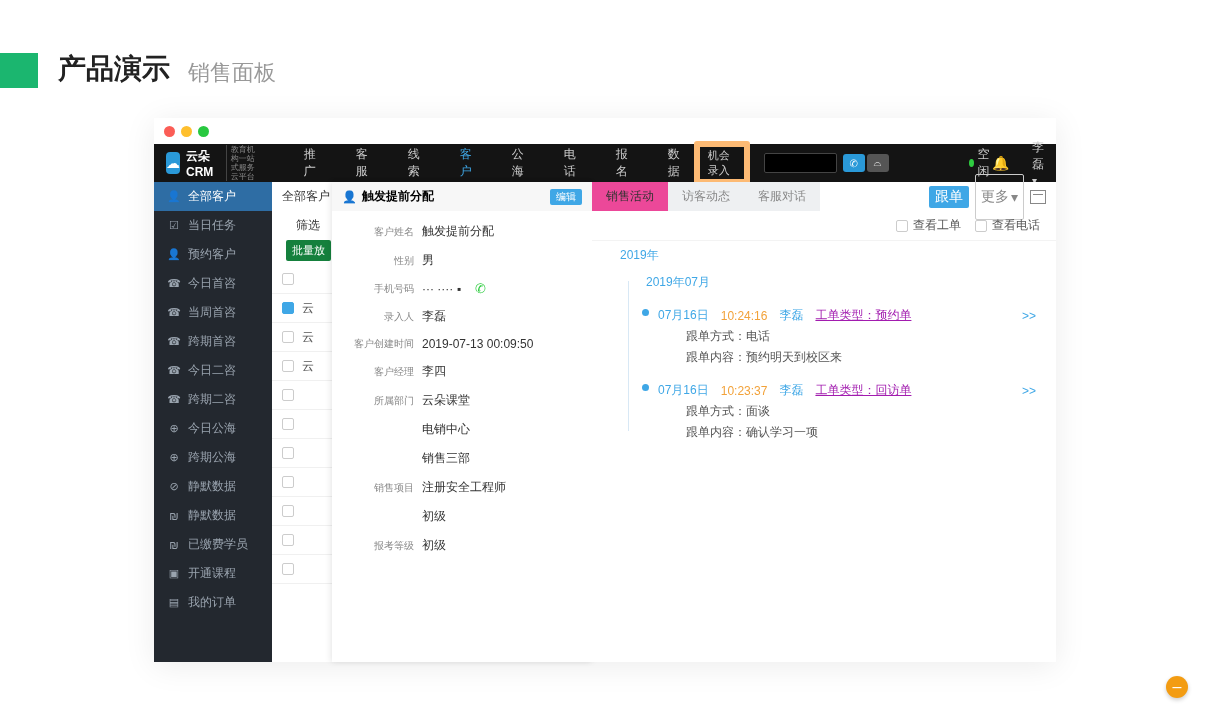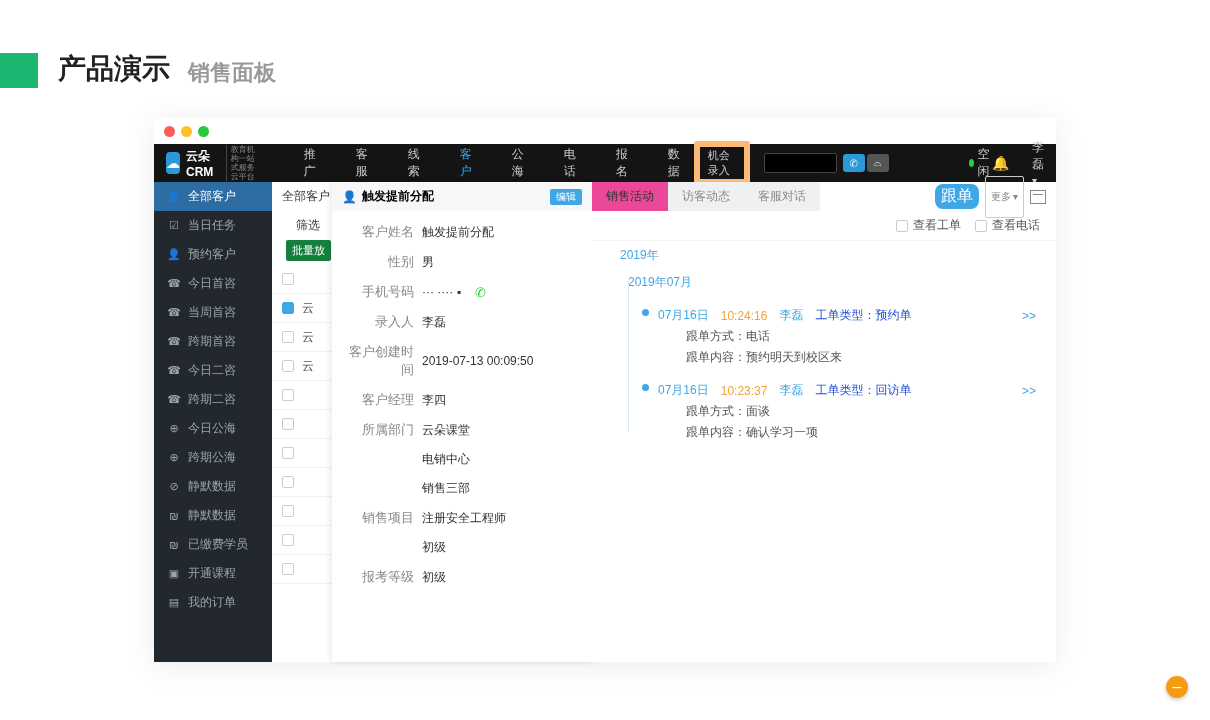--- a/index.html
+++ b/index.html
@@ -1,21 +1,21 @@
 <!DOCTYPE html>
 <html><head>
 <meta charset="utf-8">
 <style>
 * { margin: 0; padding: 0; box-sizing: border-box; }
 body { font-family: "Microsoft YaHei", Arial, sans-serif; background: #fff; width: 1210px; height: 720px; overflow: hidden; position: relative; }
 
 .slide-header { display: flex; align-items: flex-end; padding: 50px 0 30px 0; }
 .green-block { width: 38px; height: 35px; background: #1bb66f; margin-right: 20px; }
 .title-main { font-size: 28px; font-weight: bold; color: #222; margin-right: 18px; }
-.title-sub { font-size: 22px; color: #999; font-weight: 700; }
+.title-sub { font-size: 22px; color: #999; font-weight: 400; }
 
 .outer-frame { margin: 0 154px; box-shadow: 0 4px 30px rgba(0,0,0,0.08); background: #fff; }
 
 .titlebar { height: 26px; background: #fff; display: flex; align-items: center; padding-left: 10px; gap: 6px; }
 .dot { width: 11px; height: 11px; border-radius: 50%; }
 .dot.r { background: #fb5d56; } .dot.y { background: #febf2e; } .dot.g { background: #28c840; }
 
 .topnav { background: #141414; height: 38px; display: flex; align-items: center; color: #ccc; font-size: 12px; padding: 0 12px; }
 .logo { display: flex; align-items: center; gap: 6px; }
 .logo-badge { width: 22px; height: 22px; background: #2a99d8; border-radius: 4px; display: flex; align-items: center; justify-content: center; color: #fff; font-size: 14px; }
@@ -51,49 +51,49 @@
 .chk { width:12px; height:12px; border:1px solid #ccc; border-radius:2px;}
 .chk.on { background:#3fa7e6; border-color:#3fa7e6;}
 
 .detail-panel { position: absolute; left: 178px; top: 0; width: 260px; bottom: 0; background: #fff; box-shadow: -2px 0 6px rgba(0,0,0,0.08), 2px 0 6px rgba(0,0,0,0.05); font-size: 12px; }
 .detail-head { height: 29px; background: #f7f7f7; display:flex; align-items:center; padding:0 10px; justify-content:space-between;}
 .detail-head-left { display:flex; align-items:center; gap:5px; font-weight:bold;}
 .person-icon { font-size:12px;}
 .edit-btn { background:#3fa7e6; color:#fff; font-size:10px; padding:1px 6px; border-radius:2px; cursor:pointer;}
 .detail-body { padding: 6px 14px; }
 .drow { display:flex; padding: 6px 0; align-items:center;}
-.dlabel { width: 76px; text-align: right; color: #888; font-size:13px; padding-right:8px;}
+.dlabel { width: 76px; text-align: right; color: #888; font-size:10px; padding-right:8px;}
 .dval { color: #333; font-size:12px;}
 .phone-icon { color:#2ecc40; margin-left:14px; font-size:13px;}
 
 .activity-panel { position: absolute; left: 438px; right: 0; top: 0; bottom: 0; background: #fff; font-size: 12px; }
 .tabs { height: 29px; display:flex; align-items:stretch;}
 .tab { padding: 0 14px; display:flex; align-items:center; color:#888; background:#eef0f2; cursor:pointer; font-size:12px;}
 .tab.active { background:#ec4899; color:#333;}
 .tab-right { margin-left:auto; display:flex; align-items:center; gap:6px; padding-right:10px;}
-.follow-btn { background:#3fa7e6; color:#fff; font-size:16px; padding:2px 6px; border-radius:8px;}
-.more-btn { border:1px solid #ccc; color:#888; font-size:10px; padding:13px 5px; border-radius:2px; display:flex; align-items:center; gap:2px;}
+.follow-btn { background:#3fa7e6; color:#fff; font-size:14px; padding:2px 6px; border-radius:2px;}
+.more-btn { border:1px solid #ccc; color:#888; font-size:14px; padding:13px 5px; border-radius:2px; display:flex; align-items:center; gap:2px;}
 .win-icon { width:16px; height:14px; border:1px solid #888; position:relative;}
 .win-icon::after{content:""; position:absolute; left:2px; right:2px; top:3px; height:1px; background:#888;}
 
 .filter-checks { height: 30px; display:flex; align-items:center; justify-content:flex-end; gap: 14px; padding-right:16px; border-bottom:1px solid #f3f3f3;}
 .fchk { display:flex; align-items:center; gap:5px; color:#555;}
 .fbox { width:12px; height:12px; border:1px solid #ccc; border-radius:2px;}
 
 .timeline { padding: 6px 20px 0 28px; position:relative;}
 .year { color:#3fa7e6; font-size:12px; margin-bottom:10px;}
-.month { color:#3fa7e6; font-size:12px; margin: 6px 0 10px 8px; position:relative;}
+.month { color:#3fa7e6; font-size:12px; margin: 6px 0 10px 26px; position:relative;}
 .vline { position:absolute; left:36px; top:40px; bottom:20px; width:1px; background:#d8e8f5;}
 .entry { margin-left: 26px; padding: 6px 0 10px 12px; position:relative; border-left:0;}
 .entry::before { content:""; position:absolute; left:-4px; top:8px; width:7px; height:7px; border-radius:50%; background:#3fa7e6;}
 .entry-head { display:flex; align-items:center; gap:12px; }
 .e-date { color:#3fa7e6;}
 .e-time { color:#f2a23a;}
 .e-user { color:#3fa7e6;}
-.e-type { color:#1d4ed8;}
+.e-type { color:#a21caf;text-decoration:underline;}
 .e-more { margin-left:auto; color:#3fa7e6; cursor:pointer;}
 .entry-line { color:#555; margin: 4px 0 0 28px;}
 
 .float-btn { position:absolute; right:22px; bottom:22px; width:22px; height:22px; border-radius:50%; background:#f39c12; color:#fff; display:flex; align-items:center; justify-content:center; font-size:16px; box-shadow:0 2px 4px rgba(0,0,0,0.2);}
 </style>
 </head>
 <body>
 
 <div class="slide-header">
   <div class="green-block"></div>

